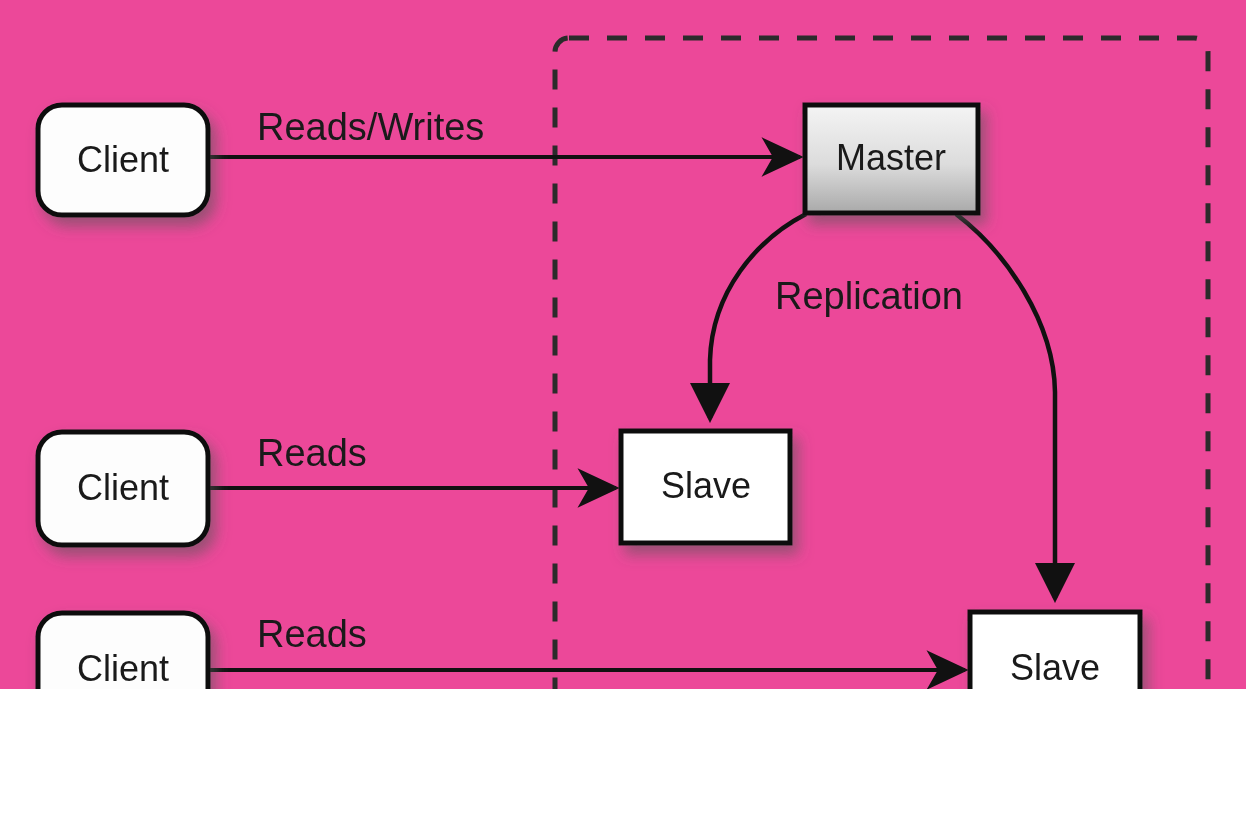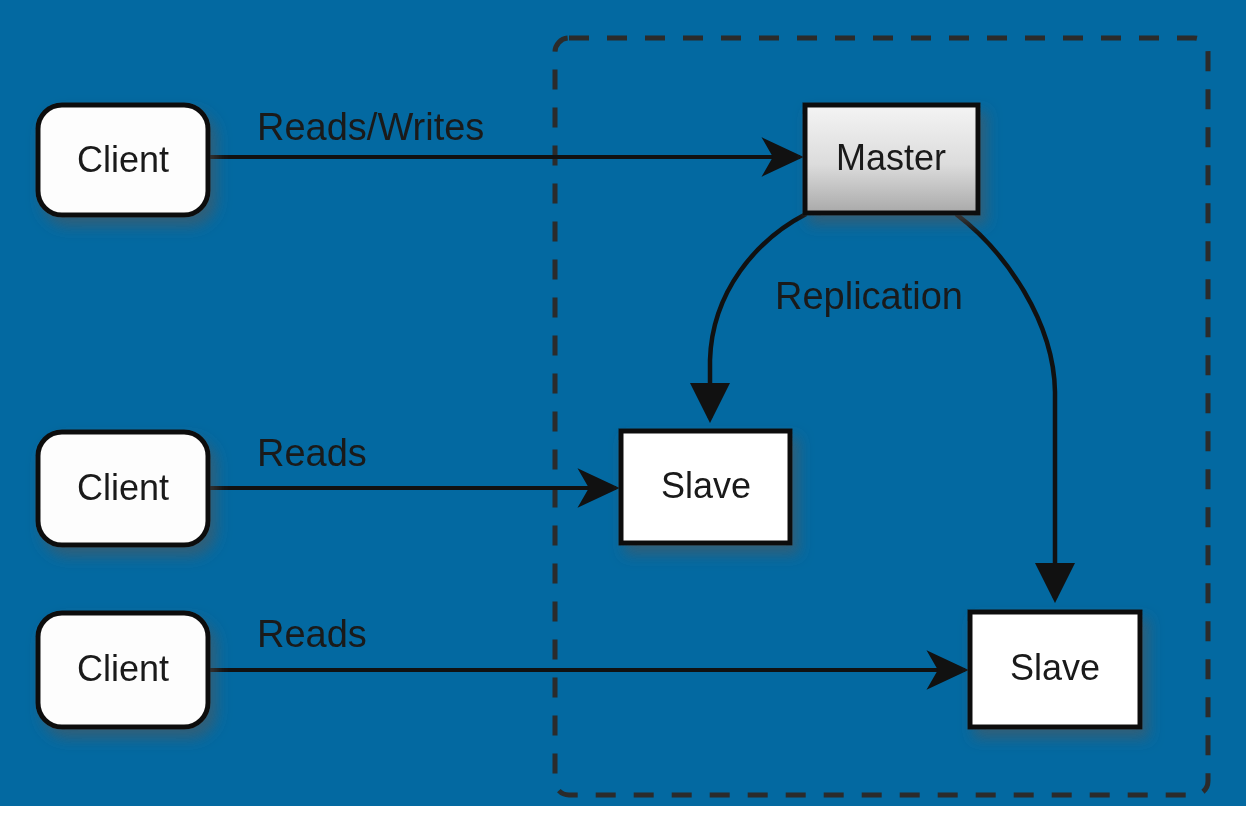--- a/index.html
+++ b/index.html
@@ -6,22 +6,22 @@
     margin: 0;
     padding: 0;
     background: #ffffff;
   }
   body {
     font-family: "Liberation Sans", sans-serif;
   }
   #canvas {
     position: relative;
     width: 1246px;
-    height: 806px;
-    background: #0369a1;
+    height: 689px;
+    background: #ec4899;
     overflow: hidden;
   }
   #diagram-svg {
     position: absolute;
     left: 0;
     top: 0;
     width: 1246px;
     height: 839px;
   }
   .node-label {

